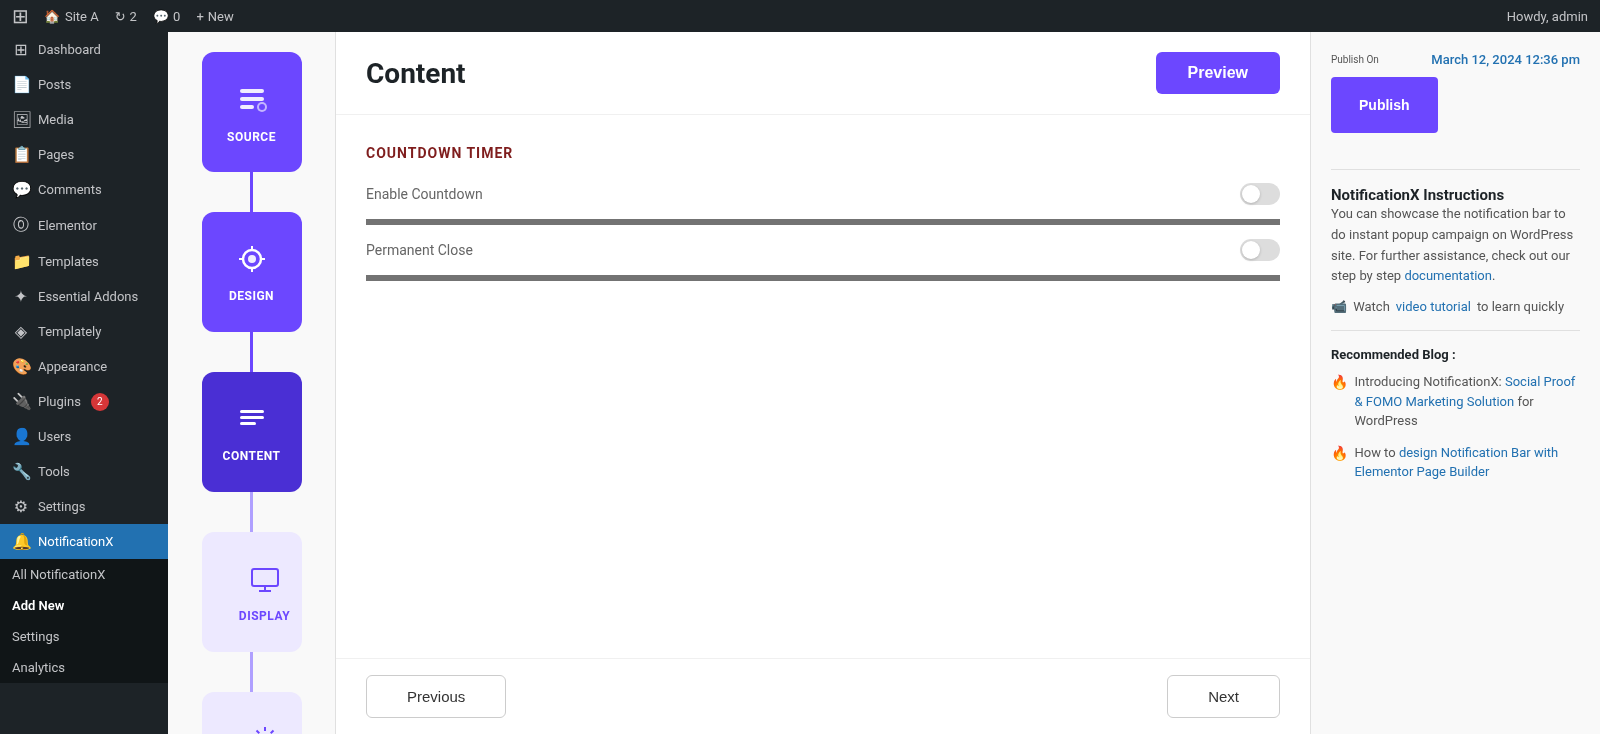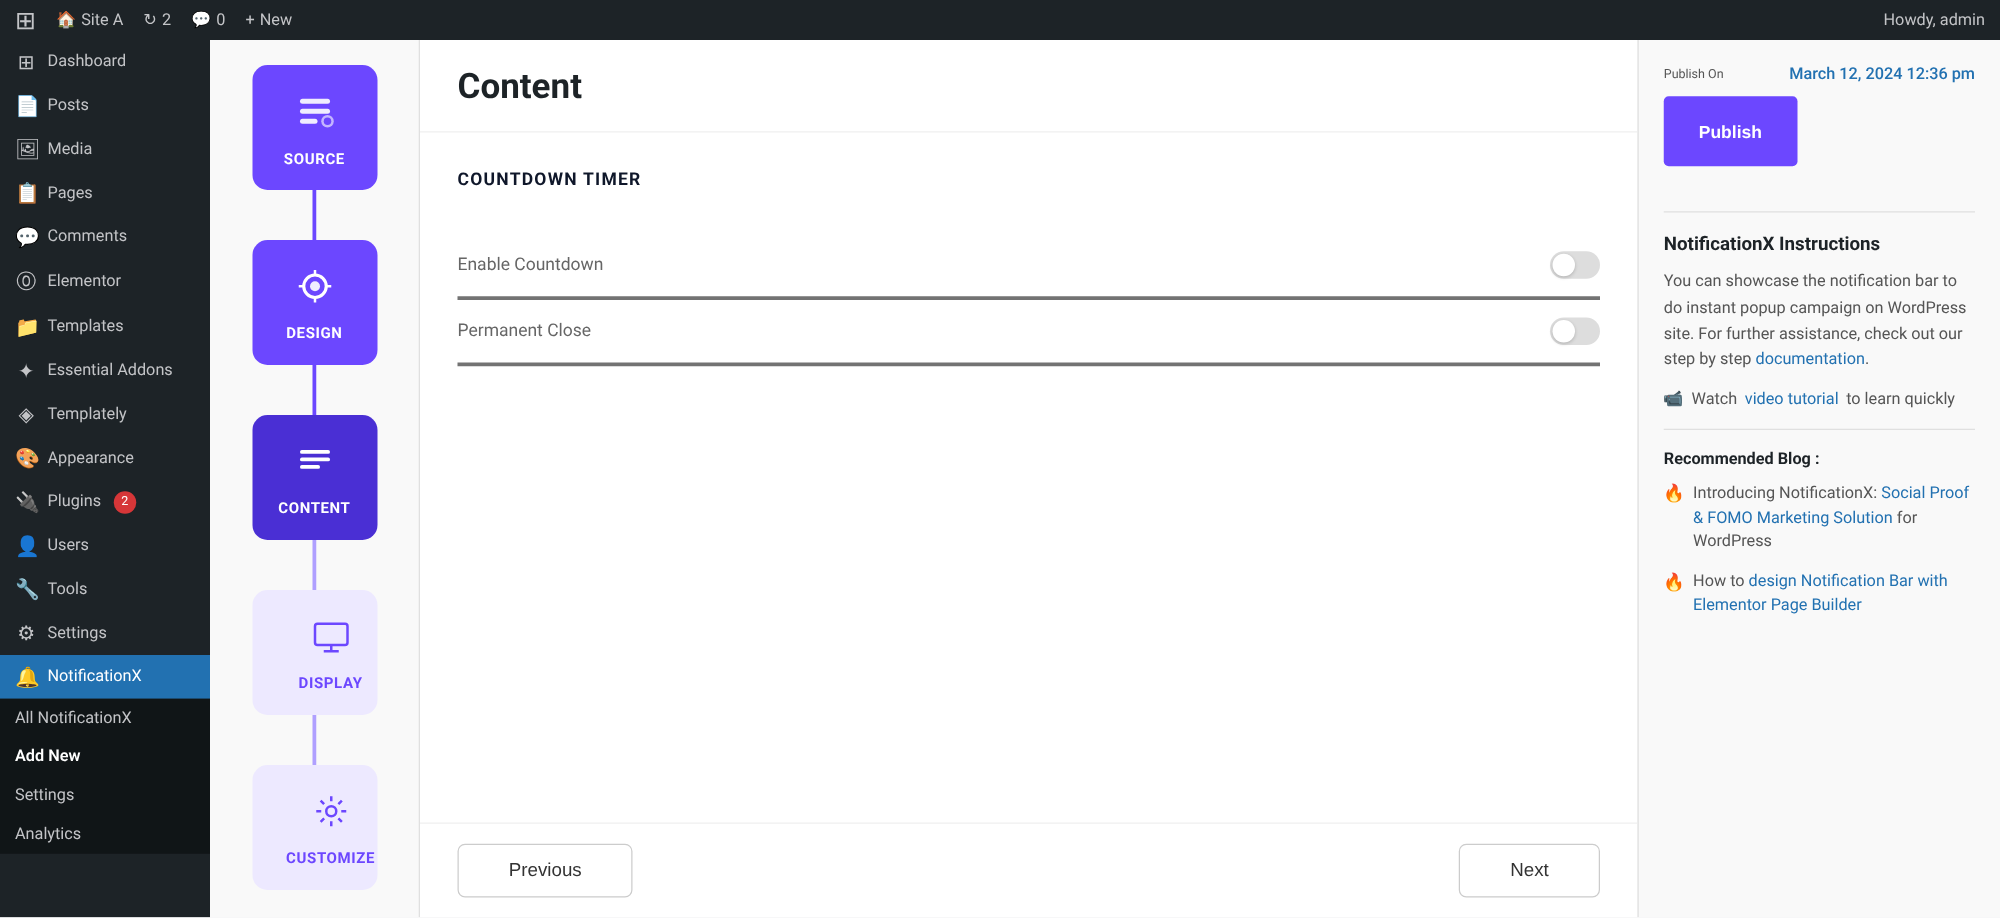--- a/index.html
+++ b/index.html
@@ -84,21 +84,21 @@
     .wizard-step {
       display: flex;
       flex-direction: column;
       align-items: center;
       width: 100%;
       position: relative;
     }
 
     .wizard-step-box {
       width: 100px;
-      height: 100px;
+      height: 120px;
       border-radius: 12px;
       display: flex;
       flex-direction: column;
       align-items: center;
       justify-content: center;
       gap: 6px;
       cursor: pointer;
       margin: 0 auto;
     }
     .wizard-step-box.active {
@@ -161,32 +161,32 @@
 
     .editor-body {
       flex: 1;
       padding: 30px;
       overflow-y: auto;
     }
 
     .section-heading {
       font-size: 14px;
       font-weight: 700;
-      color: #0f172a;
+      color: #7f1d1d;
       letter-spacing: 1px;
       text-transform: uppercase;
-      margin-bottom: 35px;
+      margin-bottom: 8px;
     }
 
     .form-row {
       display: flex;
       align-items: center;
       justify-content: space-between;
       padding: 14px 0;
-      border-bottom: 3px solid #737373;
+      border-bottom: 6px solid #737373;
     }
     .form-row-label {
       font-size: 14px;
       color: #666;
     }
 
     
     .toggle-switch {
       width: 40px;
       height: 22px;
@@ -262,21 +262,20 @@
       cursor: pointer;
       margin-bottom: 20px;
     }
 
     .right-divider { border: none; border-top: 1px solid #e0e0e0; margin: 16px 0; }
 
     .instructions-title {
       font-size: 15px;
       font-weight: 700;
       color: #1d2327;
-      margin-bottom: 12px;
     }
     .instructions-text {
       font-size: 13px;
       color: #555;
       line-height: 1.6;
       margin-bottom: 12px;
     }
     .instructions-text a { color: #2271b1; text-decoration: none; }
 
     .watch-row {
@@ -486,20 +485,21 @@
           </span>
           <span class="step-label">CUSTOMIZE</span>
         </div>
       </div>
 
     </div>
 
     <div class="editor-main">
       <div class="editor-header">
         <h1 class="editor-title">Content</h1>
+        <button class="preview-btn">Preview</button>
       </div>
 
       <div class="editor-body">
         <div class="section-heading">COUNTDOWN TIMER</div>
 
         <div class="form-row">
           <span class="form-row-label">Enable Countdown</span>
           <div class="toggle-switch"></div>
         </div>
 

